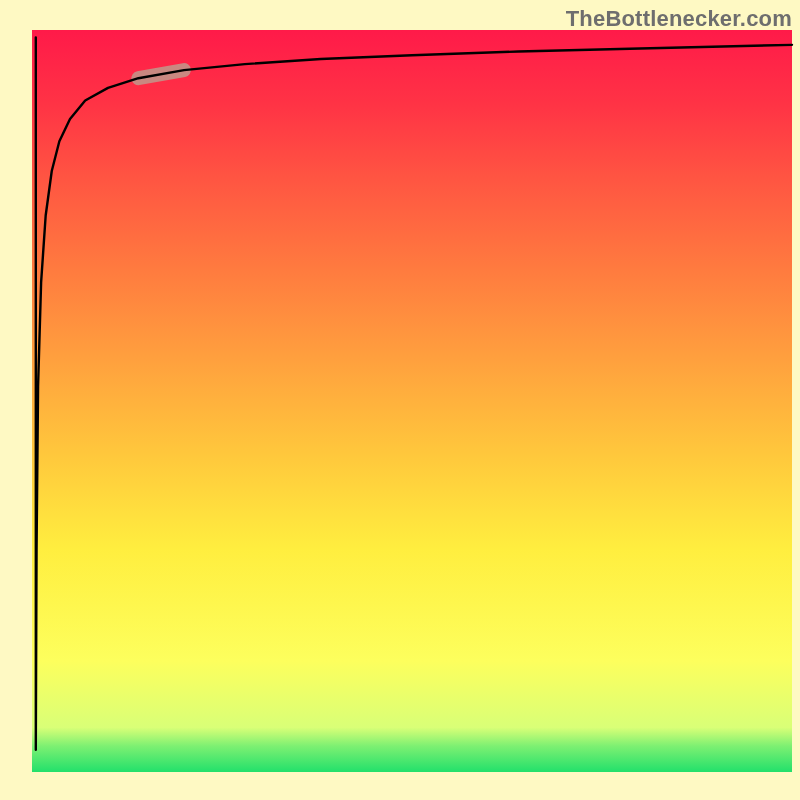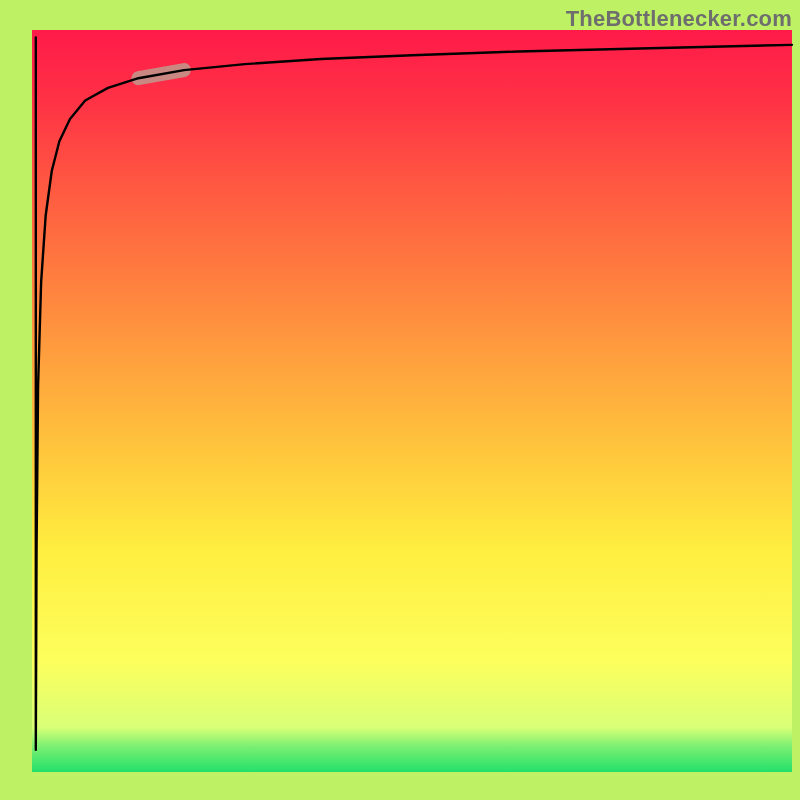--- a/index.html
+++ b/index.html
@@ -9,21 +9,21 @@
     height: 800px;
     background: #000;
     overflow: hidden;
   }
   .frame {
     position: absolute;
     left: 0;
     top: 0;
     width: 800px;
     height: 800px;
-    background: #bef264;
+    background: #fef9c3;
   }
   .plot {
     position: absolute;
     left: 32px;
     top: 30px;
     width: 760px;
     height: 742px;
     
     background: linear-gradient(
       to top,

